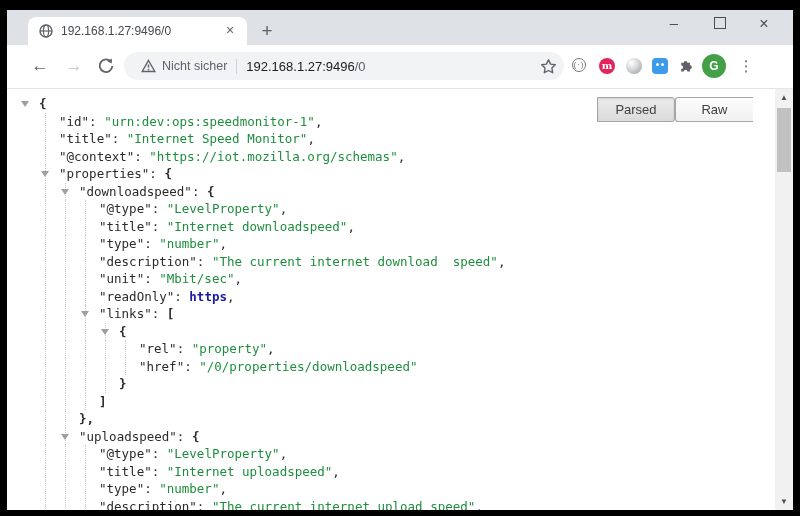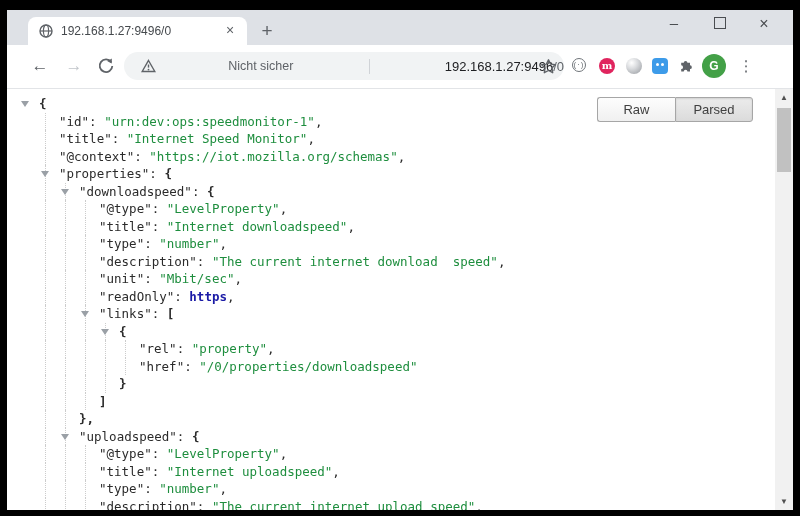--- a/index.html
+++ b/index.html
@@ -100,21 +100,21 @@
 
 <div class="abs toolbar">
   <div class="abs nav-btn nav-back" style="top:8px;">←</div>
   <div class="abs nav-btn nav-fwd" style="top:8px;">→</div>
   <div class="abs nav-reload" style="left:90px;top:12px;">
     <svg width="18" height="18" viewBox="0 0 18 18">
       <path d="M14.2 5.2 A6.3 6.3 0 1 0 15.3 9" fill="none" stroke="#5f6368" stroke-width="1.8"></path>
       <polygon points="14.8,1.6 14.8,6.6 10.4,4.2" fill="#5f6368"></polygon>
     </svg>
   </div>
-  <div class="abs omnibox" style="left:117px;top:7px;justify-content:space-between;">
+  <div class="abs omnibox" style="left:117px;top:7px;">
     <div class="warn-icon">
       <svg width="15" height="14" viewBox="0 0 15 14">
         <path d="M7.5 1.5 L13.8 12.5 H1.2 Z" fill="none" stroke="#5f6368" stroke-width="1.4"></path>
         <line x1="7.5" y1="5.5" x2="7.5" y2="8.6" stroke="#5f6368" stroke-width="1.4"></line>
         <circle cx="7.5" cy="10.6" r="0.9" fill="#5f6368"></circle>
       </svg>
     </div>
     <span class="sec-label">Nicht sicher</span>
     <span class="omni-sep"></span>
     <span class="url"><span>192.168.1.27:9496</span><span class="path">/0</span></span>
@@ -159,22 +159,22 @@
       <div class="json-line"><span class="guide" style="left: 38px;"></span><span class="guide" style="left: 58px;"></span><span class="guide" style="left: 78px;"></span><span class="guide" style="left: 98px;"></span><span class="code" style="padding-left: 112px;"><span class="brace">}</span></span></div>
       <div class="json-line"><span class="guide" style="left: 38px;"></span><span class="guide" style="left: 58px;"></span><span class="guide" style="left: 78px;"></span><span class="code" style="padding-left: 92px;"><span class="brace">]</span></span></div>
       <div class="json-line"><span class="guide" style="left: 38px;"></span><span class="guide" style="left: 58px;"></span><span class="code" style="padding-left: 72px;"><span class="brace">},</span></span></div>
       <div class="json-line"><span class="guide" style="left: 38px;"></span><span class="guide" style="left: 58px;"></span><span class="tri" style="left: 54px;"></span><span class="code" style="padding-left: 72px;"><span class="key">"uploadspeed"</span><span class="punct">: </span><span class="brace">{</span></span></div>
       <div class="json-line"><span class="guide" style="left: 38px;"></span><span class="guide" style="left: 58px;"></span><span class="guide" style="left: 78px;"></span><span class="code" style="padding-left: 92px;"><span class="key">"@type"</span><span class="punct">: </span><span class="str">"LevelProperty"</span><span class="punct">,</span></span></div>
       <div class="json-line"><span class="guide" style="left: 38px;"></span><span class="guide" style="left: 58px;"></span><span class="guide" style="left: 78px;"></span><span class="code" style="padding-left: 92px;"><span class="key">"title"</span><span class="punct">: </span><span class="str">"Internet uploadspeed"</span><span class="punct">,</span></span></div>
       <div class="json-line"><span class="guide" style="left: 38px;"></span><span class="guide" style="left: 58px;"></span><span class="guide" style="left: 78px;"></span><span class="code" style="padding-left: 92px;"><span class="key">"type"</span><span class="punct">: </span><span class="str">"number"</span><span class="punct">,</span></span></div>
       <div class="json-line"><span class="guide" style="left: 38px;"></span><span class="guide" style="left: 58px;"></span><span class="guide" style="left: 78px;"></span><span class="code" style="padding-left: 92px;"><span class="key">"description"</span><span class="punct">: </span><span class="str">"The current internet upload speed"</span><span class="punct">,</span></span></div>
     </div>
   <div class="abs view-toggle">
+    <div class="vbtn last active">Parsed</div>
     <div class="vbtn first">Raw</div>
-    <div class="vbtn last active">Parsed</div>
   </div>
 </div>
 
 <div class="abs scrollbar">
   <div class="abs scroll-arrow scroll-up">▲</div>
   <div class="abs scroll-thumb"></div>
   <div class="abs scroll-arrow scroll-down">▼</div>
 </div>
 
 </body></html>

